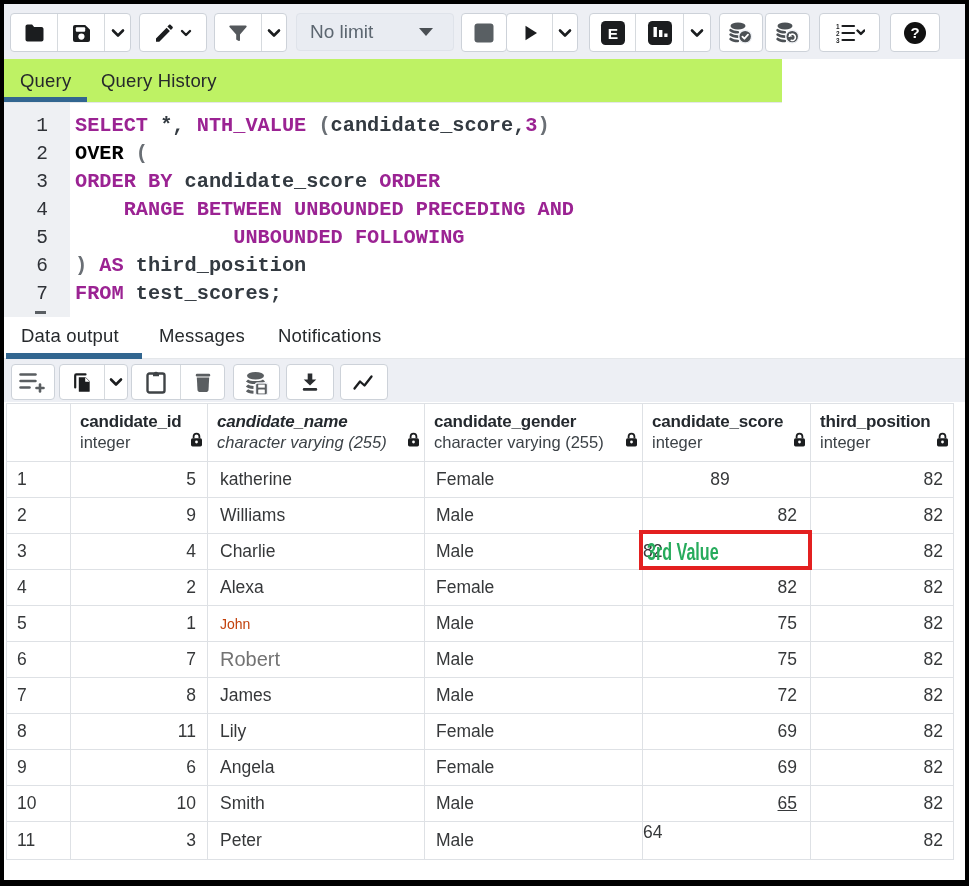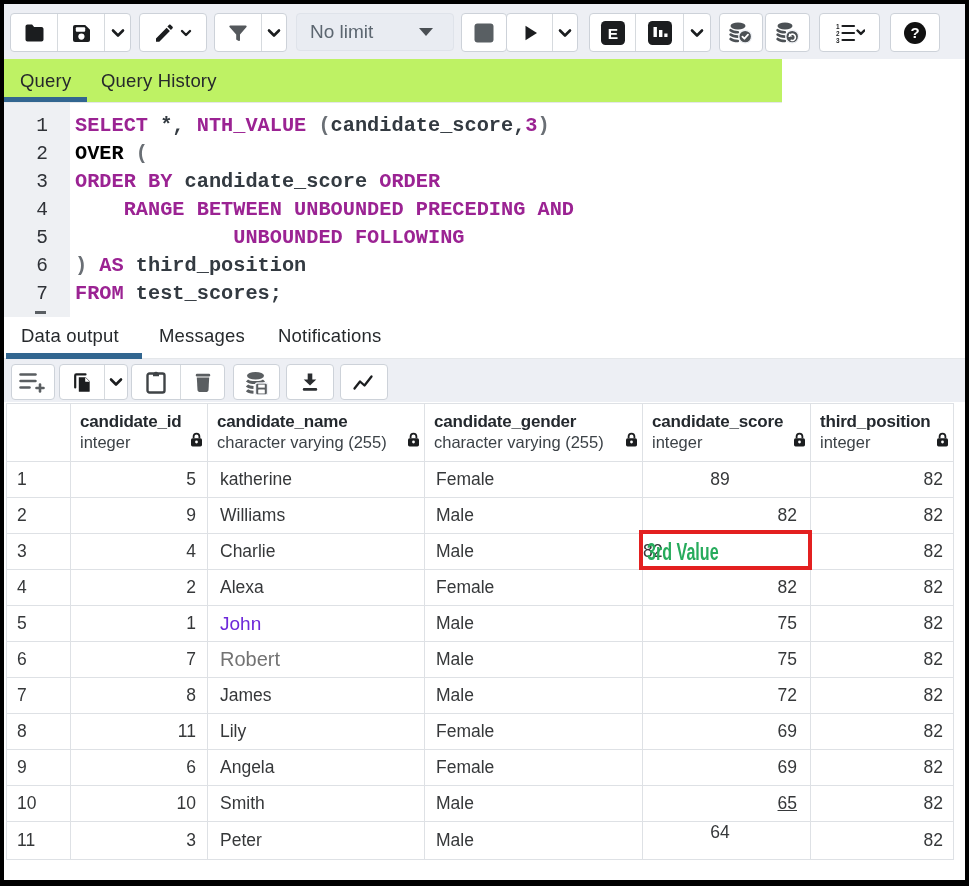--- a/index.html
+++ b/index.html
@@ -286,21 +286,21 @@
               <div style="font-weight:bold;font-size:17px;color:#24292e;line-height:20px;letter-spacing:-0.2px;">candidate_id</div>
               <div style="font-size:16.5px;color:#3c4247;line-height:21px;">integer</div>
               <div style="position:absolute;right:4px;top:28px;"><svg width="13" height="15" viewBox="0 0 13 15">
                   <rect x="1" y="6.2" width="11" height="8.2" rx="1.6" fill="#1b1d1f"></rect>
                   <path d="M3.6 6.2V4.6a2.9 2.9 0 0 1 5.8 0v1.6" fill="none" stroke="#1b1d1f" stroke-width="1.8"></path>
                   <circle cx="6.5" cy="10" r="1.4" fill="#fff"></circle>
                 </svg></div>
             </div>
           </td>
           <td style="width:216px;border:1px solid #dee1e5;padding:0;vertical-align:top;">
-            <div style="position:relative;height:57px;padding:8px 8px 0 9px;box-sizing:border-box;">
+            <div style="position:relative;height:57px;padding:8px 8px 0 9px;box-sizing:border-box;font-style:italic;">
               <div style="font-weight:bold;font-size:17px;color:#24292e;line-height:20px;letter-spacing:-0.2px;">candidate_name</div>
               <div style="font-size:16.5px;color:#3c4247;line-height:21px;">character varying (255)</div>
               <div style="position:absolute;right:4px;top:28px;"><svg width="13" height="15" viewBox="0 0 13 15">
                   <rect x="1" y="6.2" width="11" height="8.2" rx="1.6" fill="#1b1d1f"></rect>
                   <path d="M3.6 6.2V4.6a2.9 2.9 0 0 1 5.8 0v1.6" fill="none" stroke="#1b1d1f" stroke-width="1.8"></path>
                   <circle cx="6.5" cy="10" r="1.4" fill="#fff"></circle>
                 </svg></div>
             </div>
           </td>
           <td style="width:217px;border:1px solid #dee1e5;padding:0;vertical-align:top;">
@@ -365,21 +365,21 @@
           <td style="border:1px solid #dee1e5;padding:0 0 0 10px;color:#36383a;font-size:17.5px;">4</td>
           <td style="border:1px solid #dee1e5;padding:0 11px 0 0;text-align:right;color:#36383a;font-size:17.5px;">2</td>
           <td style="border:1px solid #dee1e5;padding:0 0 0 12px;color:#36383a;font-size:17.5px;">Alexa</td>
           <td style="border:1px solid #dee1e5;padding:0 0 0 11px;color:#36383a;font-size:17.5px;">Female</td>
           <td style="border:1px solid #dee1e5;padding:0 13px 0 0;text-align:right;color:#36383a;font-size:17.5px;">82</td>
           <td style="border:1px solid #dee1e5;padding:0 10px 0 0;text-align:right;color:#36383a;font-size:17.5px;">82</td>
         </tr>
         <tr style="height:36px;">
           <td style="border:1px solid #dee1e5;padding:0 0 0 10px;color:#36383a;font-size:17.5px;">5</td>
           <td style="border:1px solid #dee1e5;padding:0 11px 0 0;text-align:right;color:#36383a;font-size:17.5px;">1</td>
-          <td style="border:1px solid #dee1e5;padding:0 0 0 12px;color:#6d28d9;font-size:19px;">John</td>
+          <td style="border:1px solid #dee1e5;padding:0 0 0 12px;color:#c2410c;font-size:14px;">John</td>
           <td style="border:1px solid #dee1e5;padding:0 0 0 11px;color:#36383a;font-size:17.5px;">Male</td>
           <td style="border:1px solid #dee1e5;padding:0 13px 0 0;text-align:right;color:#36383a;font-size:17.5px;">75</td>
           <td style="border:1px solid #dee1e5;padding:0 10px 0 0;text-align:right;color:#36383a;font-size:17.5px;">82</td>
         </tr>
         <tr style="height:36px;">
           <td style="border:1px solid #dee1e5;padding:0 0 0 10px;color:#36383a;font-size:17.5px;">6</td>
           <td style="border:1px solid #dee1e5;padding:0 11px 0 0;text-align:right;color:#36383a;font-size:17.5px;">7</td>
           <td style="border:1px solid #dee1e5;padding:0 0 0 12px;color:#737373;font-size:20px;">Robert</td>
           <td style="border:1px solid #dee1e5;padding:0 0 0 11px;color:#36383a;font-size:17.5px;">Male</td>
           <td style="border:1px solid #dee1e5;padding:0 13px 0 0;text-align:right;color:#36383a;font-size:17.5px;">75</td>
@@ -415,20 +415,20 @@
           <td style="border:1px solid #dee1e5;padding:0 0 0 12px;color:#36383a;font-size:17.5px;">Smith</td>
           <td style="border:1px solid #dee1e5;padding:0 0 0 11px;color:#36383a;font-size:17.5px;">Male</td>
           <td style="border:1px solid #dee1e5;padding:0 13px 0 0;text-align:right;color:#36383a;font-size:17.5px;text-decoration:underline;">65</td>
           <td style="border:1px solid #dee1e5;padding:0 10px 0 0;text-align:right;color:#36383a;font-size:17.5px;">82</td>
         </tr>
         <tr style="height:36px;">
           <td style="border:1px solid #dee1e5;padding:0 0 0 10px;color:#36383a;font-size:17.5px;">11</td>
           <td style="border:1px solid #dee1e5;padding:0 11px 0 0;text-align:right;color:#36383a;font-size:17.5px;">3</td>
           <td style="border:1px solid #dee1e5;padding:0 0 0 12px;color:#36383a;font-size:17.5px;">Peter</td>
           <td style="border:1px solid #dee1e5;padding:0 0 0 11px;color:#36383a;font-size:17.5px;">Male</td>
-          <td style="border:1px solid #dee1e5;padding:0 13px 16px 0;text-align:center;color:#36383a;font-size:17.5px;">64</td>
+          <td style="border:1px solid #dee1e5;padding:0 13px 16px 0;text-align:left;color:#36383a;font-size:17.5px;">64</td>
           <td style="border:1px solid #dee1e5;padding:0 10px 0 0;text-align:right;color:#36383a;font-size:17.5px;">82</td>
         </tr>
       </tbody>
     </table>
 
   <div class="abs" style="left:635px;top:526px;width:173px;height:40px;border:4px solid #e32020;box-sizing:border-box;z-index:5;"></div>
 </div>
 
 </body></html>

